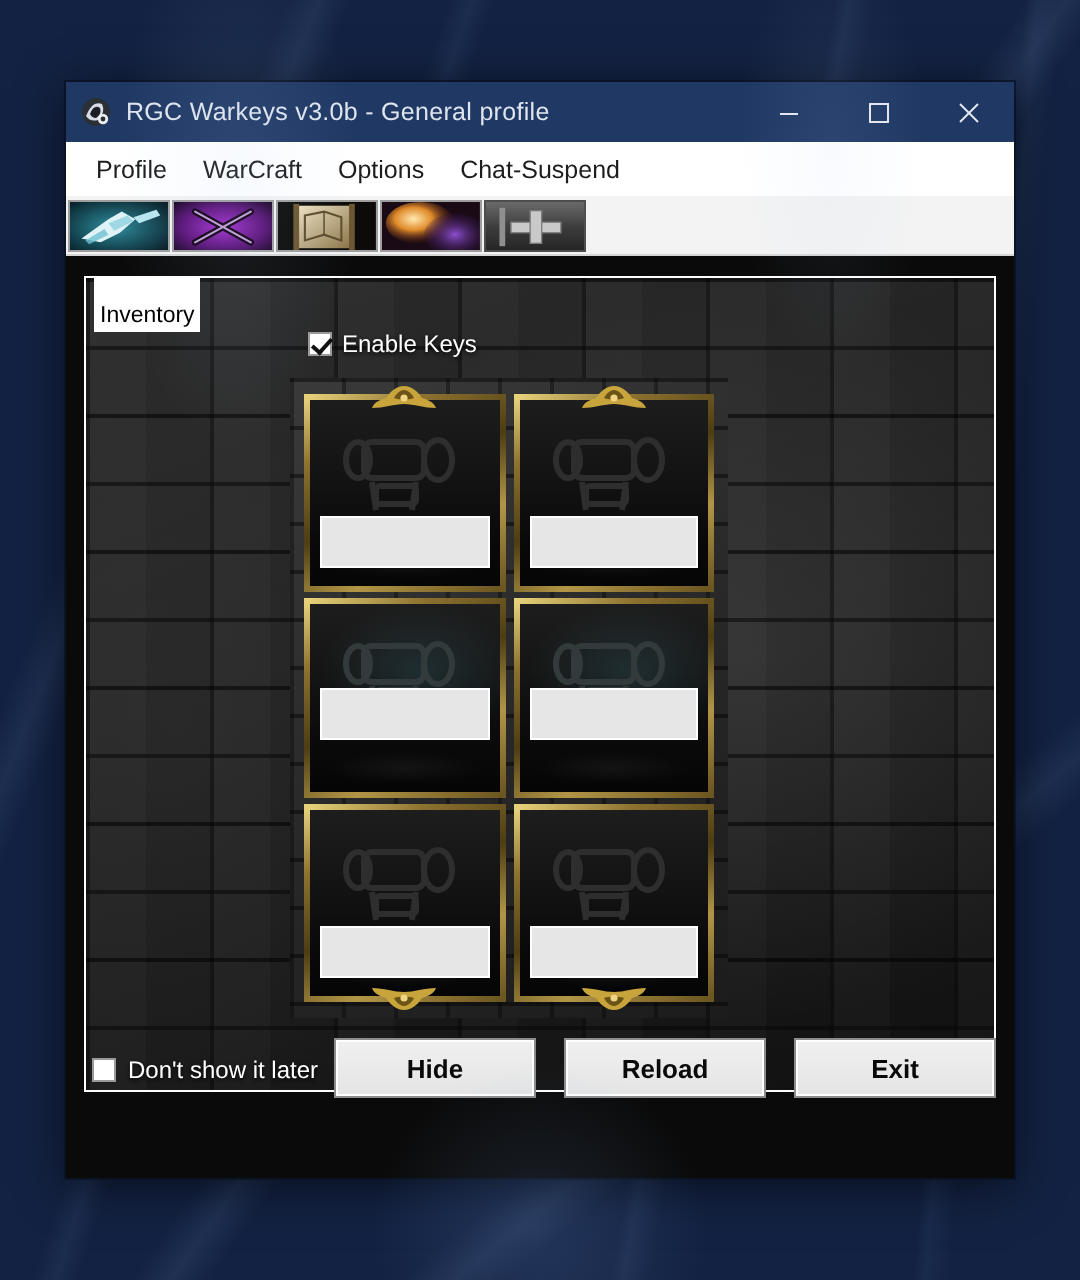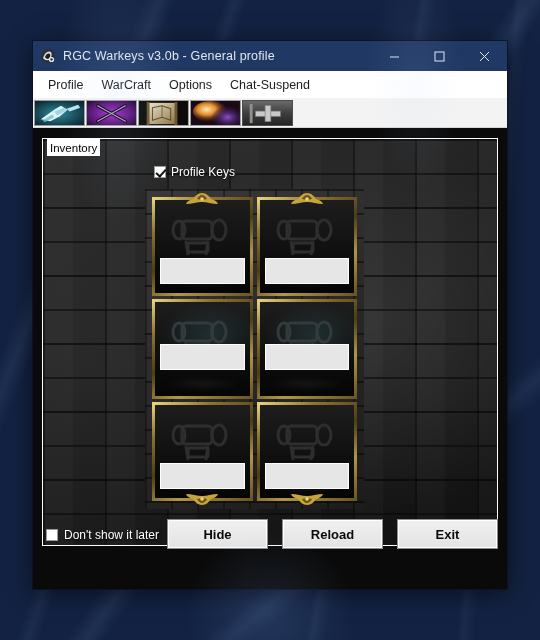--- a/index.html
+++ b/index.html
@@ -158,21 +158,21 @@
         rgba(255,255,255,0.014) 34px, rgba(255,255,255,0.014) 36px,
         transparent 36px, transparent 68px);
     pointer-events: none;
   }
   #group-label {
     position: absolute;
     left: 4px; top: -1px;
     background: #ffffff;
     color: #000000;
     font-size: 11.5px;
-    padding: 3px 3px 1px 3px;
+    padding: 13px 3px 1px 3px;
     z-index: 8;
     line-height: 14px;
   }
 
   
   #enable-keys-row {
     position: absolute;
     left: 111px; top: 26px;
     display: flex; align-items: center;
     gap: 5px;
@@ -457,21 +457,21 @@
     </div>
 
     <div id="body-area">
 
       <div id="inventory-group">
 
         <span id="group-label">Inventory</span>
 
         <div id="enable-keys-row">
           <span class="cbox checked"></span>
-          <span class="cb-label">Profile Keys</span>
+          <span class="cb-label">Enable Keys</span>
         </div>
 
         <div id="inventory-panel">
 
           <div class="slot row1">
             <div class="slot-inner">
               <svg class="slot-art" viewBox="0 0 72 44">
                 <g fill="none" stroke="#2e2e2e" stroke-width="3">
                   <rect x="16" y="4" width="30" height="18" rx="4"></rect>
                   <ellipse cx="13" cy="13" rx="6" ry="9"></ellipse>

